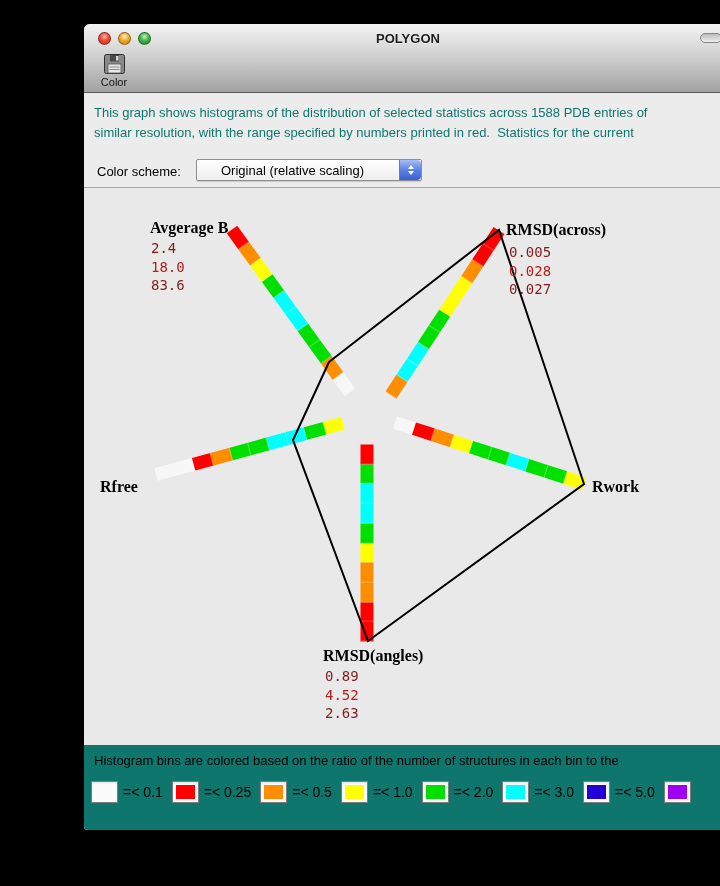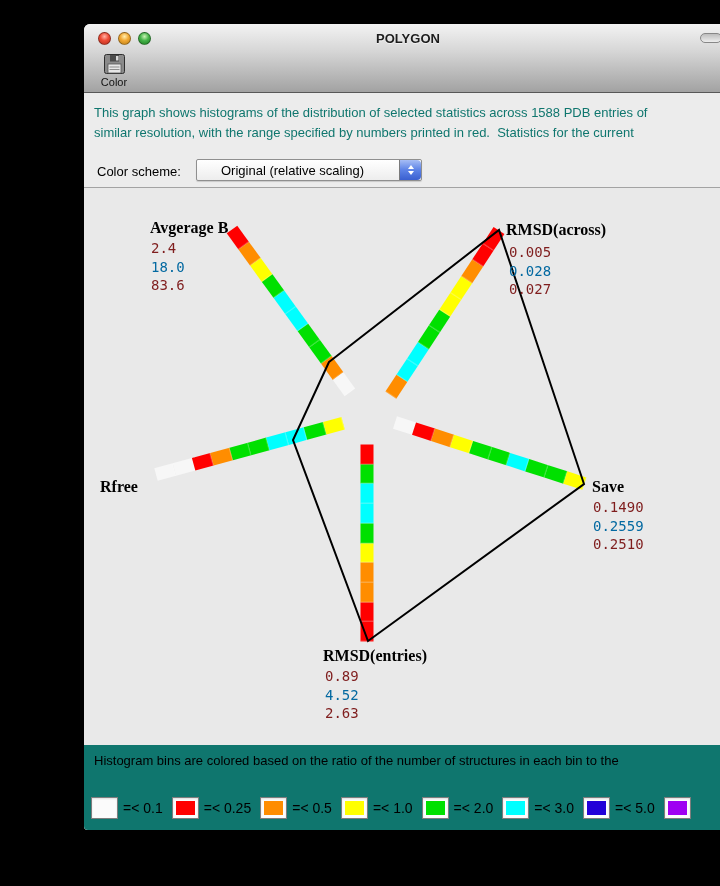--- a/index.html
+++ b/index.html
@@ -64,26 +64,26 @@
   }
   .hbar{position:absolute;height:13px;display:flex;transform-origin:0 6.5px;z-index:1;}
   .seg{flex:1;box-shadow:inset -1px 0 0 rgba(255,255,255,.22);}
   .poly-overlay{position:absolute;left:0;top:0;z-index:2;pointer-events:none;}
   .stat-label{
     position:absolute;z-index:3;font-family:"Liberation Serif",serif;font-weight:bold;
     font-size:16px;color:#000;white-space:nowrap;
   }
   .stat-values{position:absolute;z-index:3;font-family:"DejaVu Sans Mono",monospace;font-size:14px;line-height:18.5px;white-space:pre;}
   .val.red{color:#7f1d1d;}
-  .val.black{color:#0369a1;text-align:center;}
+  .val.black{color:#b91c1c;text-align:center;}
   
   .legend{position:absolute;left:0;right:0;top:652px;bottom:0;background:#0f766e;}
   .legend-text{position:absolute;left:10px;top:6px;font-size:13px;line-height:19px;color:#000;}
   .legend-text div{white-space:pre;}
-  .bins{position:absolute;left:7px;top:52px;display:flex;align-items:center;gap:9px;}
+  .bins{position:absolute;left:7px;top:36px;display:flex;align-items:center;gap:9px;}
   .bin-item{display:flex;align-items:center;gap:5px;}
   .swatch{
     width:27px;height:22px;box-sizing:border-box;border:1px solid #7d7d7d;background:#fcfcfc;
     display:flex;align-items:center;justify-content:center;box-shadow:inset 0 1px 2px rgba(0,0,0,.12);
   }
   .swatch-fill{width:19px;height:14px;}
   .bin-label{font-size:14px;color:#000;white-space:pre;}
   .resize-grip{
     position:absolute;right:1px;bottom:1px;width:13px;height:13px;
     background:repeating-linear-gradient(135deg,rgba(0,0,0,0) 0 2.5px,#8d8d8d 2.5px 4px);
@@ -171,35 +171,34 @@
           <div class="seg" style="background: rgb(255, 0, 0);"></div>
           <div class="seg" style="background: rgb(255, 141, 0);"></div>
           <div class="seg" style="background: rgb(255, 255, 0);"></div>
           <div class="seg" style="background: rgb(0, 224, 0);"></div>
           <div class="seg" style="background: rgb(0, 224, 0);"></div>
           <div class="seg" style="background: rgb(0, 255, 255);"></div>
           <div class="seg" style="background: rgb(0, 224, 0);"></div>
           <div class="seg" style="background: rgb(0, 224, 0);"></div>
           <div class="seg" style="background: rgb(255, 255, 0);"></div>
         </div>
-        <div class="stat-label" style="left: 508px; top: 290px;">Save</div>
-        <div class="stat-values" style="left: 509px; top: 310px;"><div class="val red">0.1490</div><div class="val black">0.2559</div><div class="val red">0.2510</div></div>
+        <div class="stat-label" style="left: 508px; top: 290px;">Rwork</div>
         <div class="hbar" style="left: 283px; top: 249.5px; width: 197px; transform: rotate(90deg);">
           <div class="seg" style="background: rgb(255, 0, 0);"></div>
           <div class="seg" style="background: rgb(0, 224, 0);"></div>
           <div class="seg" style="background: rgb(0, 255, 255);"></div>
           <div class="seg" style="background: rgb(0, 255, 255);"></div>
           <div class="seg" style="background: rgb(0, 224, 0);"></div>
           <div class="seg" style="background: rgb(255, 255, 0);"></div>
           <div class="seg" style="background: rgb(255, 141, 0);"></div>
           <div class="seg" style="background: rgb(255, 141, 0);"></div>
           <div class="seg" style="background: rgb(255, 0, 0);"></div>
           <div class="seg" style="background: rgb(255, 0, 0);"></div>
         </div>
-        <div class="stat-label" style="left: 239px; top: 459px;">RMSD(entries)</div>
+        <div class="stat-label" style="left: 239px; top: 459px;">RMSD(angles)</div>
         <div class="stat-values" style="left: 241px; top: 479px;"><div class="val red">0.89</div><div class="val black">4.52</div><div class="val red">2.63</div></div>
         <div class="hbar" style="left: 72px; top: 279.5px; width: 194px; transform: rotate(-15.3deg);">
           <div class="seg" style="background: rgb(247, 247, 247);"></div>
           <div class="seg" style="background: rgb(247, 247, 247);"></div>
           <div class="seg" style="background: rgb(255, 0, 0);"></div>
           <div class="seg" style="background: rgb(255, 141, 0);"></div>
           <div class="seg" style="background: rgb(0, 224, 0);"></div>
           <div class="seg" style="background: rgb(0, 224, 0);"></div>
           <div class="seg" style="background: rgb(0, 255, 255);"></div>
           <div class="seg" style="background: rgb(0, 255, 255);"></div>

